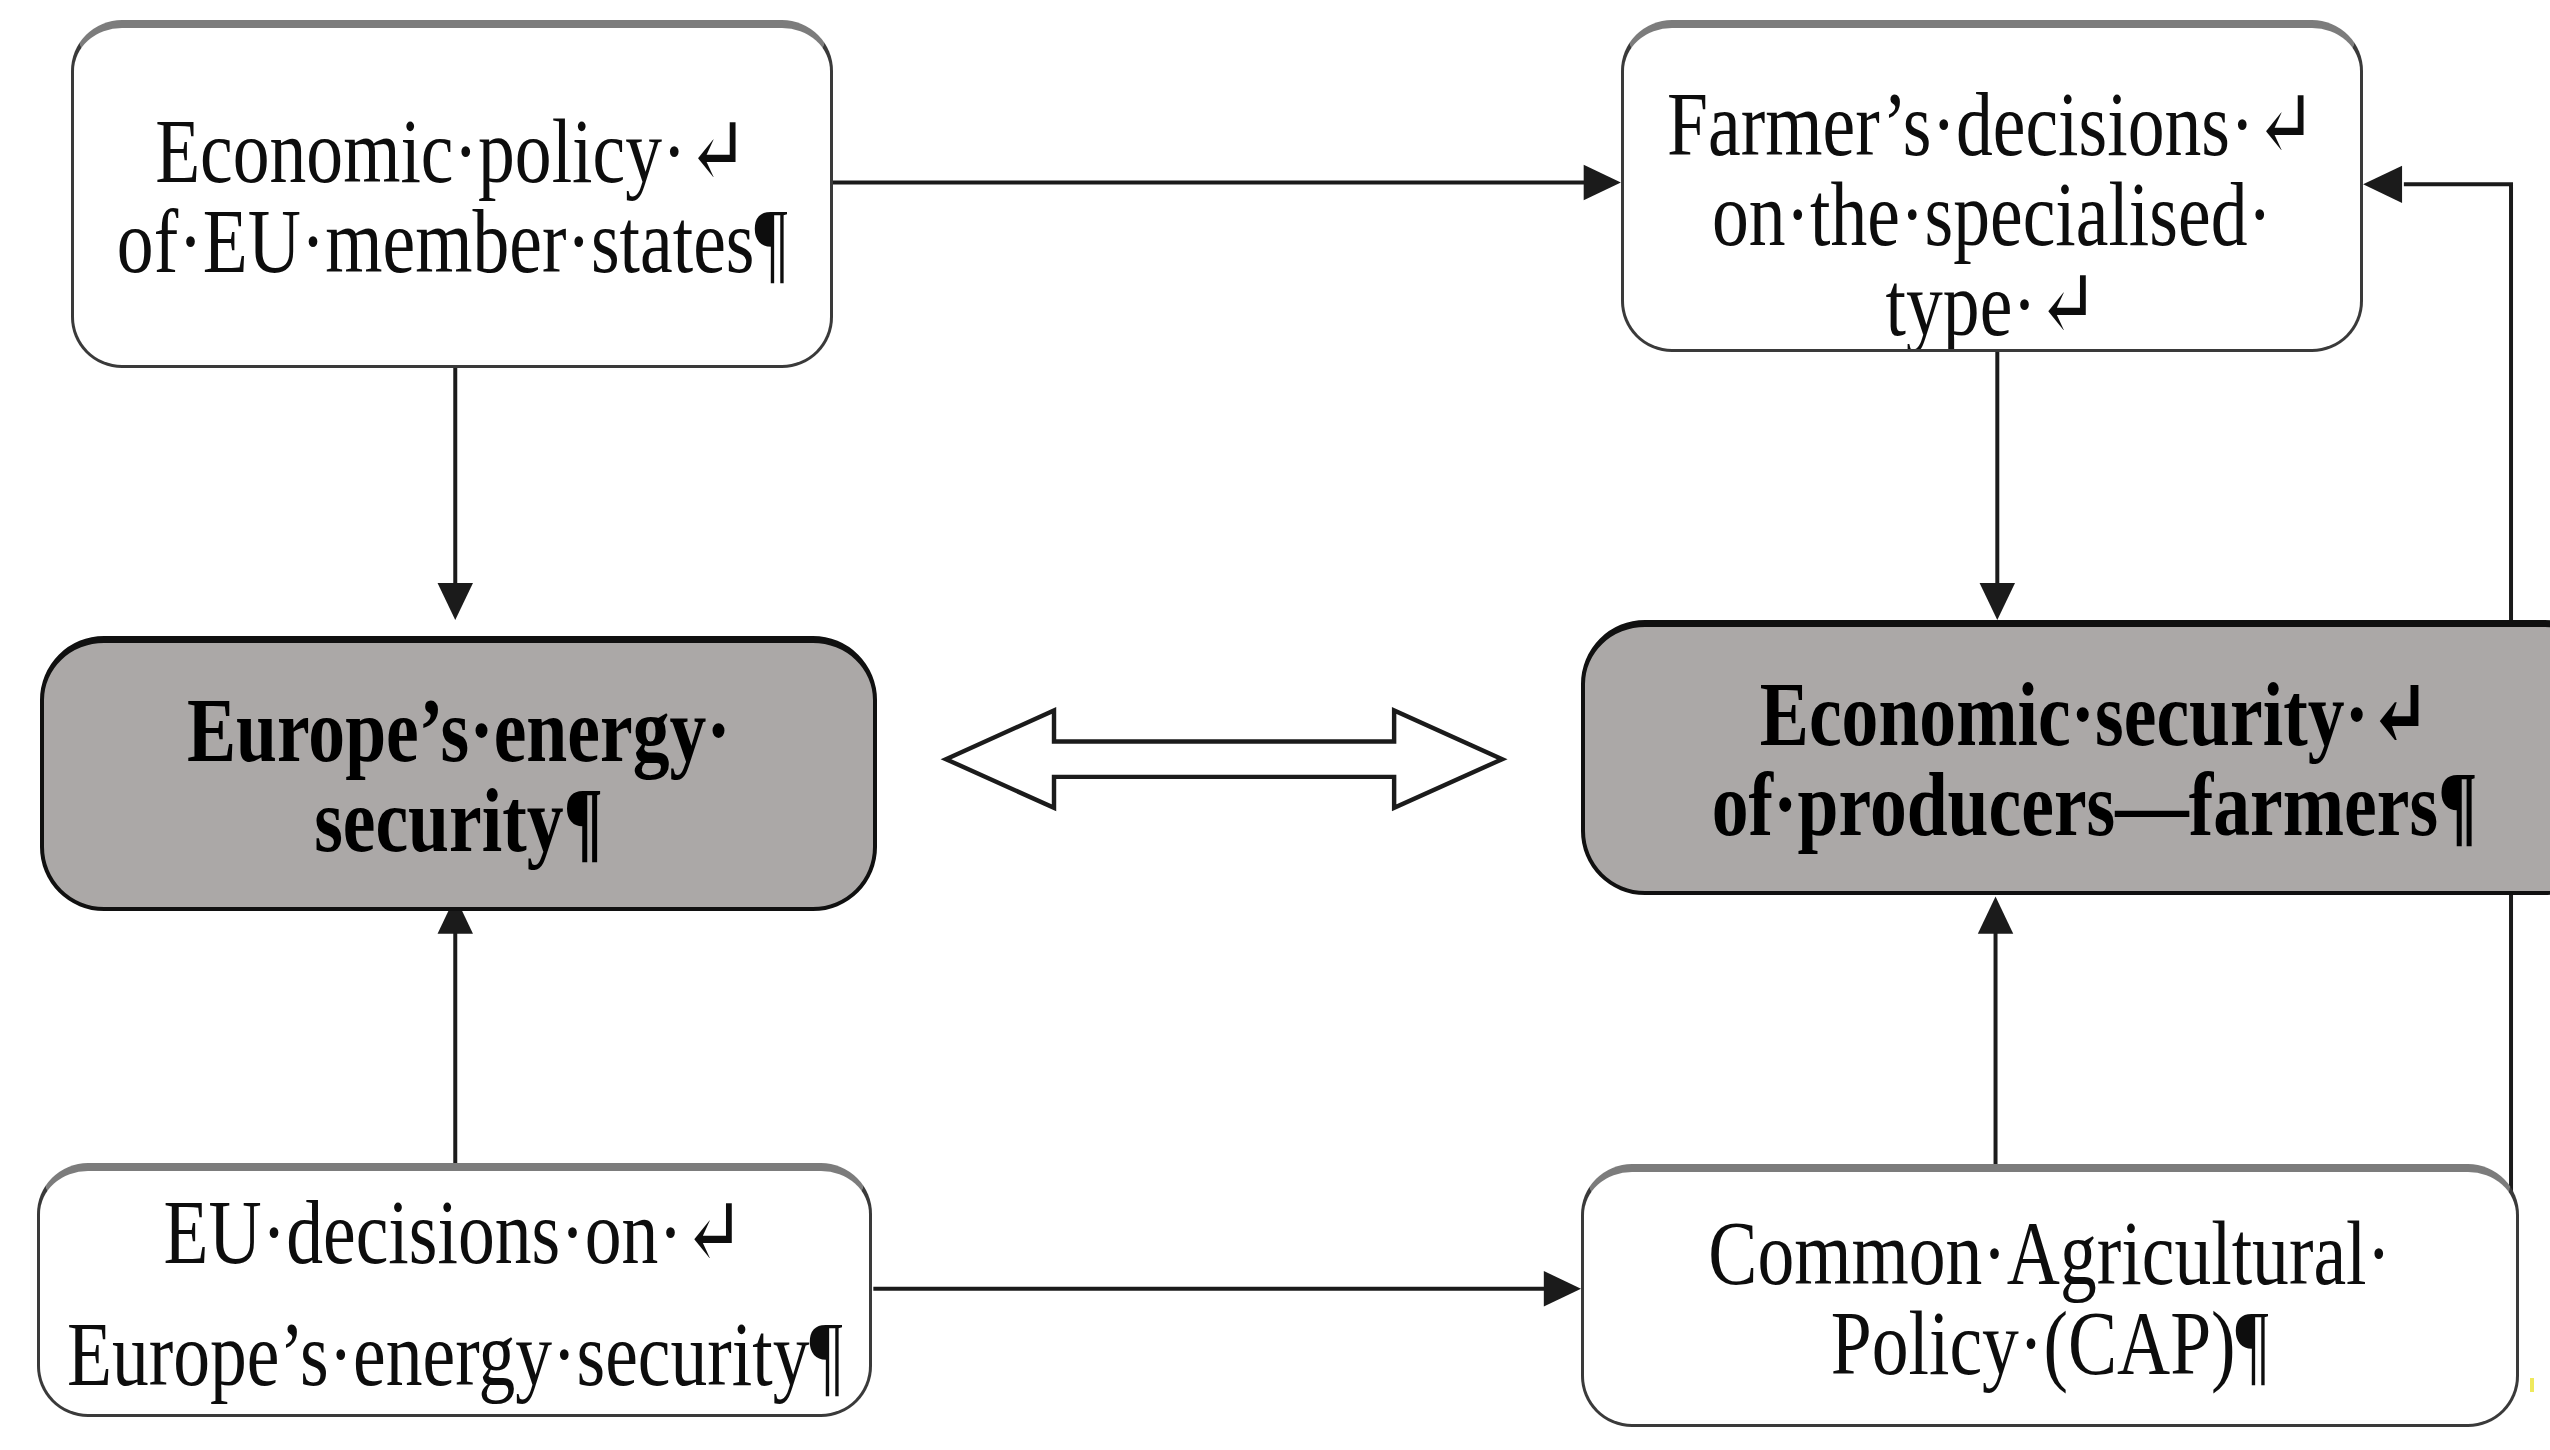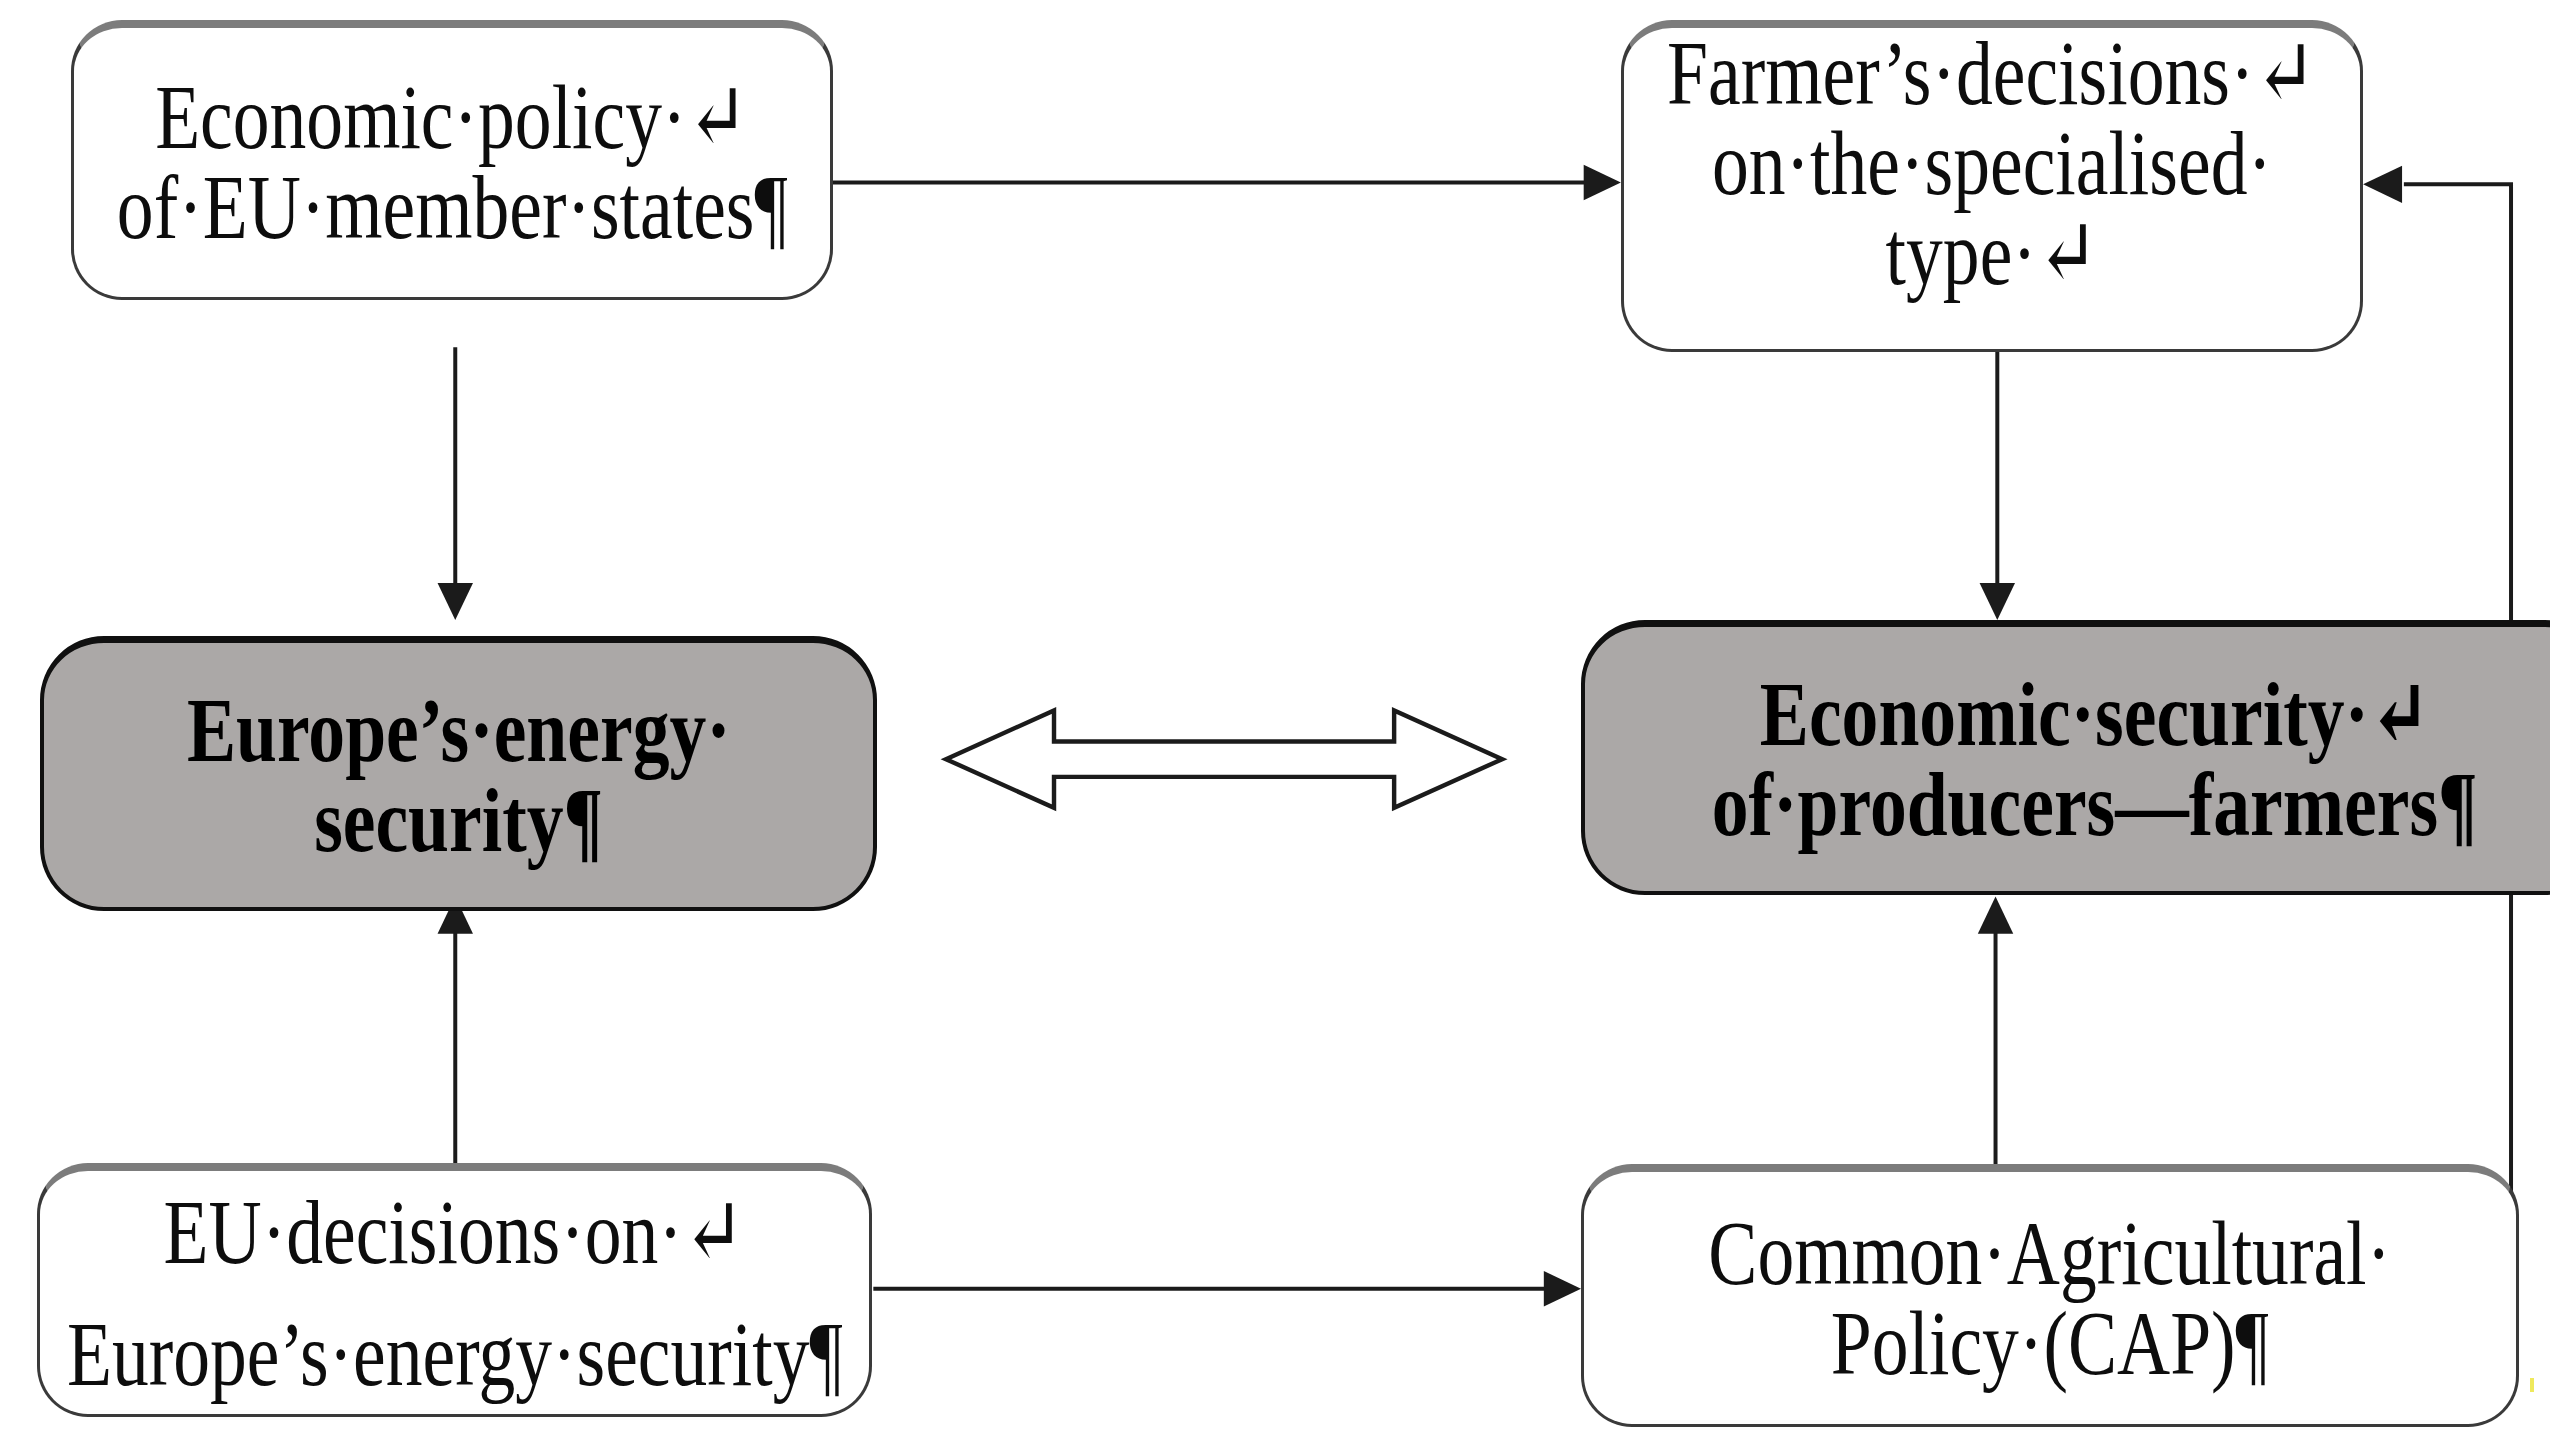--- a/index.html
+++ b/index.html
@@ -20,22 +20,22 @@
     display: block; white-space: nowrap;
     font-size: 92px; line-height: 90px; color: #0d0d0d;
     transform: scaleX(0.80); transform-origin: 50% 50%;
   }
   .box.gray {
     background: #aba8a7;
     border: 4.4px solid #101010; border-top: 7px solid #101010;
     border-radius: 64px;
   }
   .box.gray .line { font-weight: 700; color: #000000; }
-  .box.clip-bottom { justify-content: flex-start; }
-  #box-top-left     { left: 71px;   top: 19.5px;   width: 762px; height: 280px; }
+  .box.clip-bottom { justify-content: flex-end; padding-top: 53px; }
+  #box-top-left     { left: 71px;   top: 19.5px;   width: 762px; height: 348px; }
   #box-top-right    { left: 1621px; top: 19.5px;   width: 742px; height: 332px; }
   #box-mid-left     { left: 40px;   top: 620px;  width: 837px; height: 275px; margin-top: 16px; }
   #box-mid-right    { left: 1581px; top: 620px;  width: 1028px; height: 275px; }
   #box-bottom-left  { left: 37px;   top: 1163px; width: 835px; height: 254px; gap: 32px; }
   #box-bottom-right { left: 1581px; top: 1164px; width: 938px; height: 263px; }
   #yellow-artifact {
     position: absolute; left: 2530px; top: 1378px; width: 3.5px; height: 14px;
     background: #efe95c;
   }
 </style>

